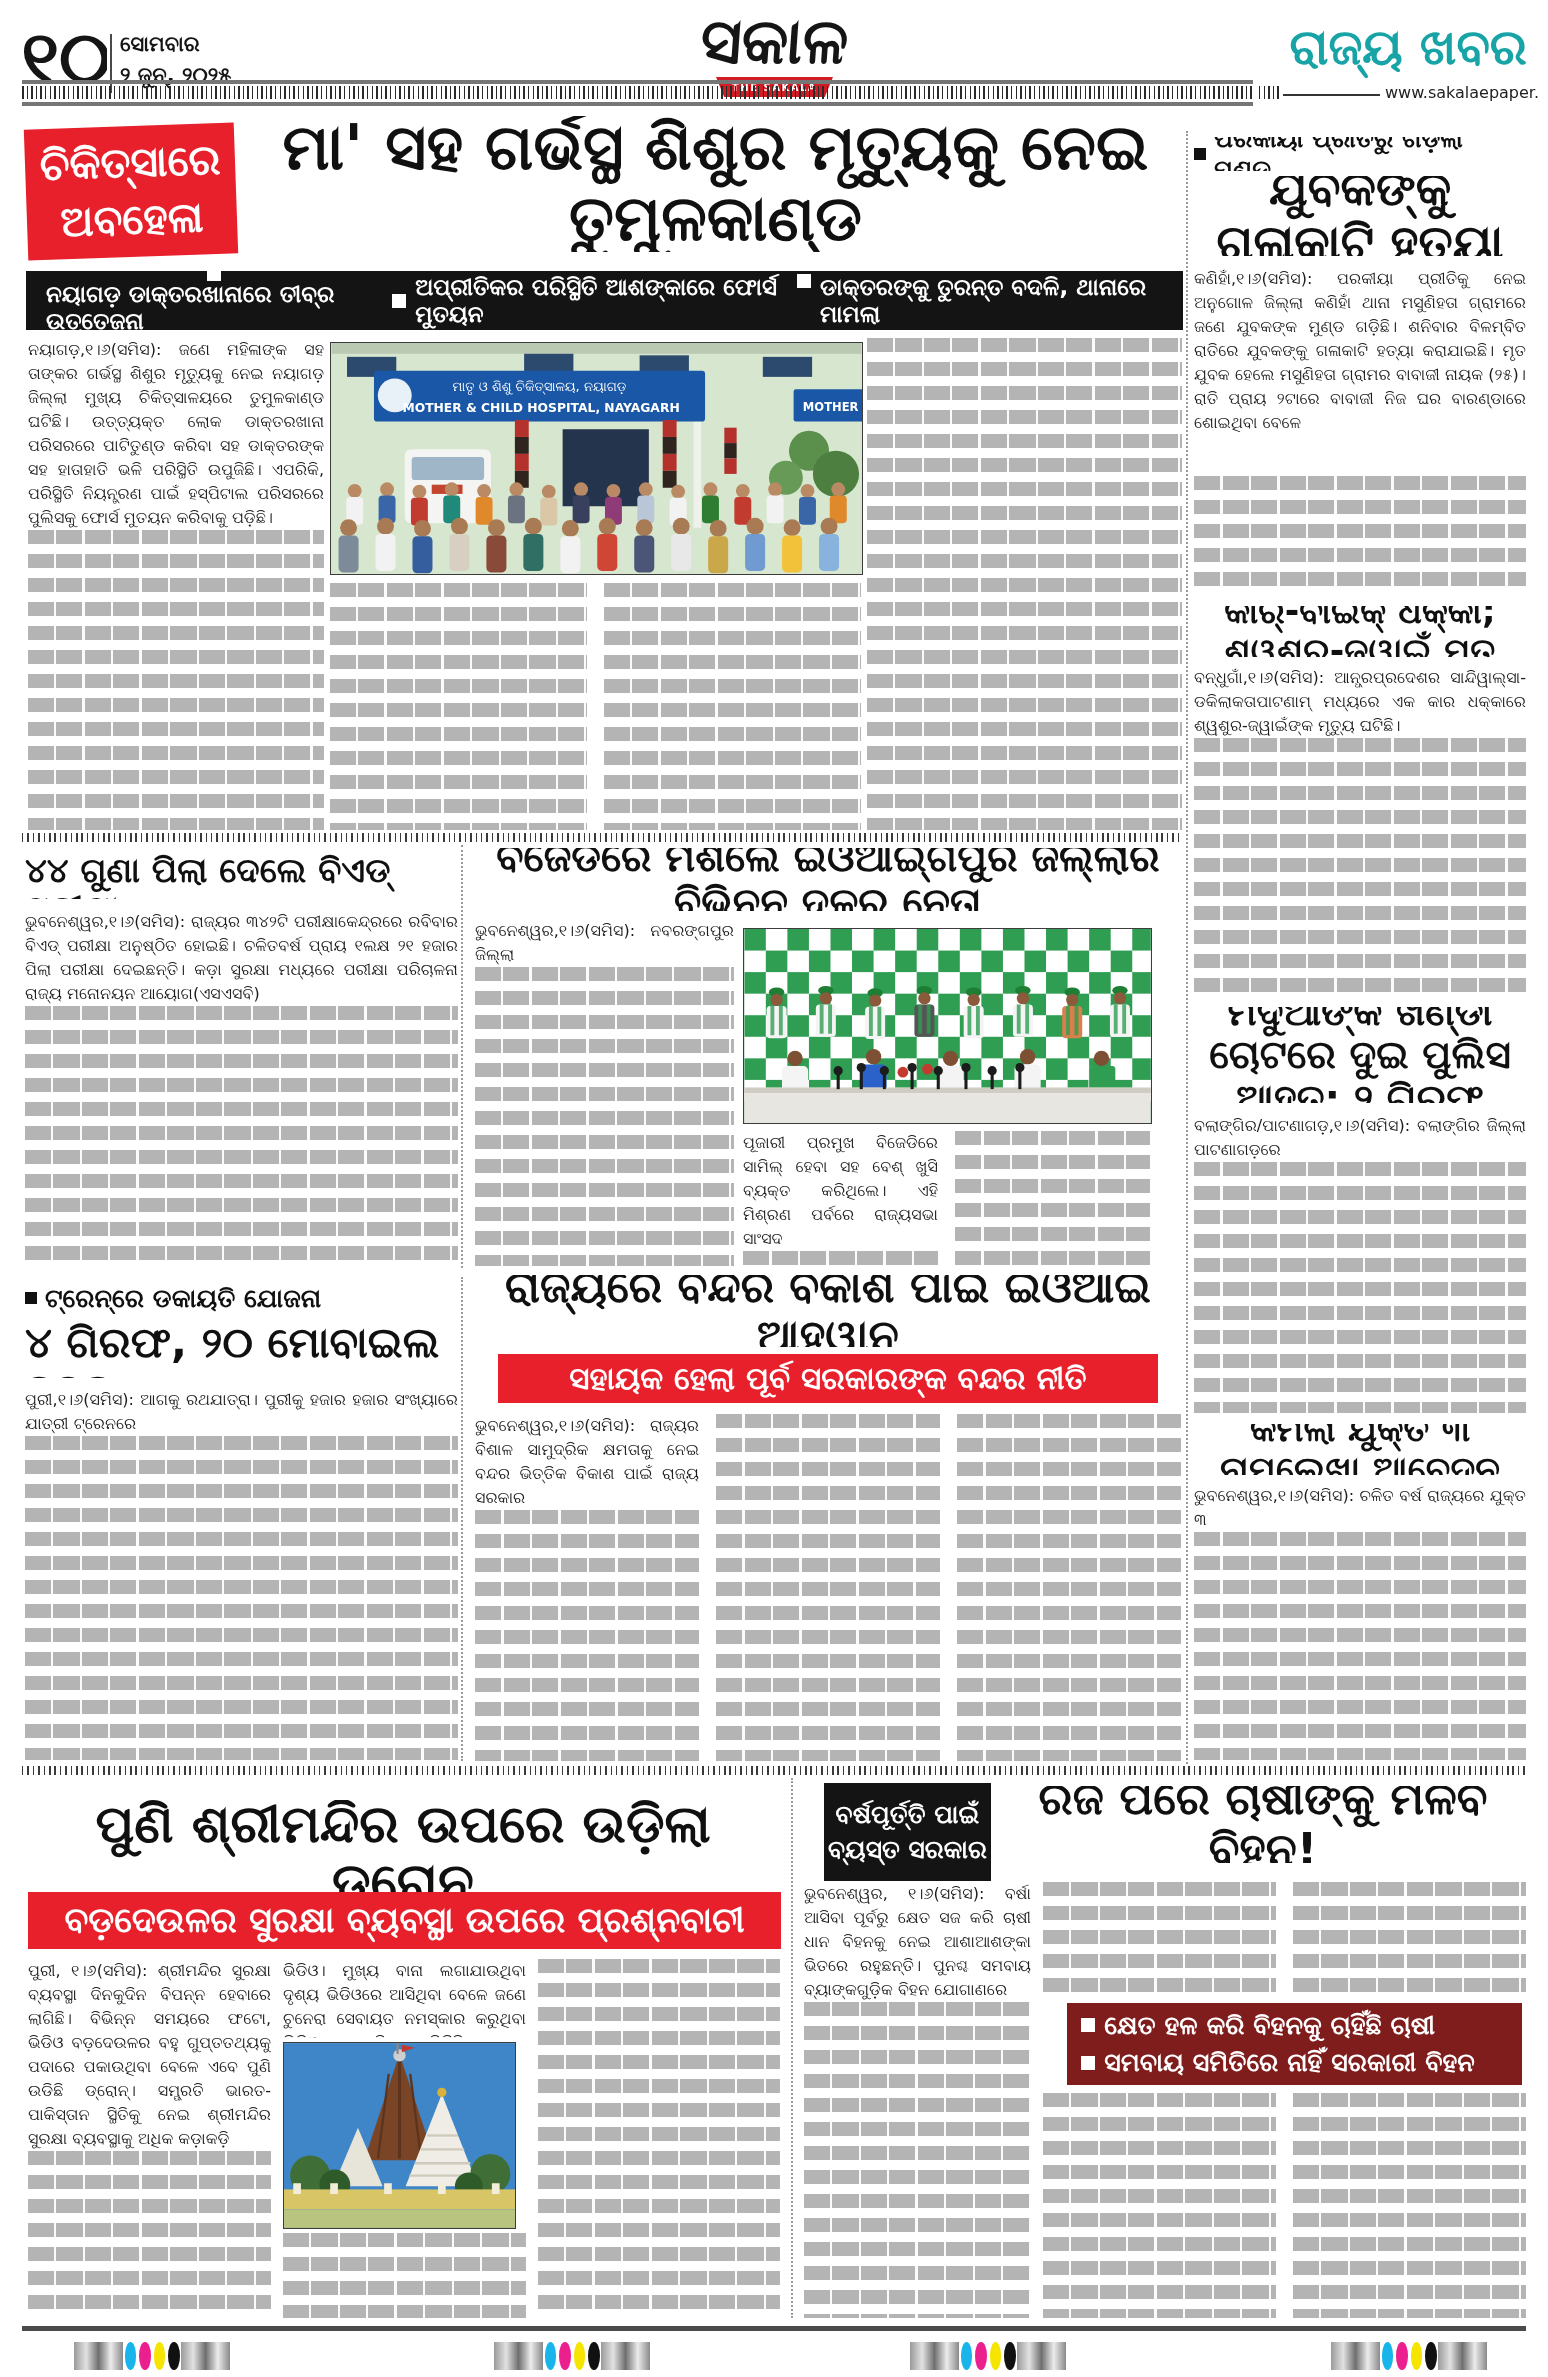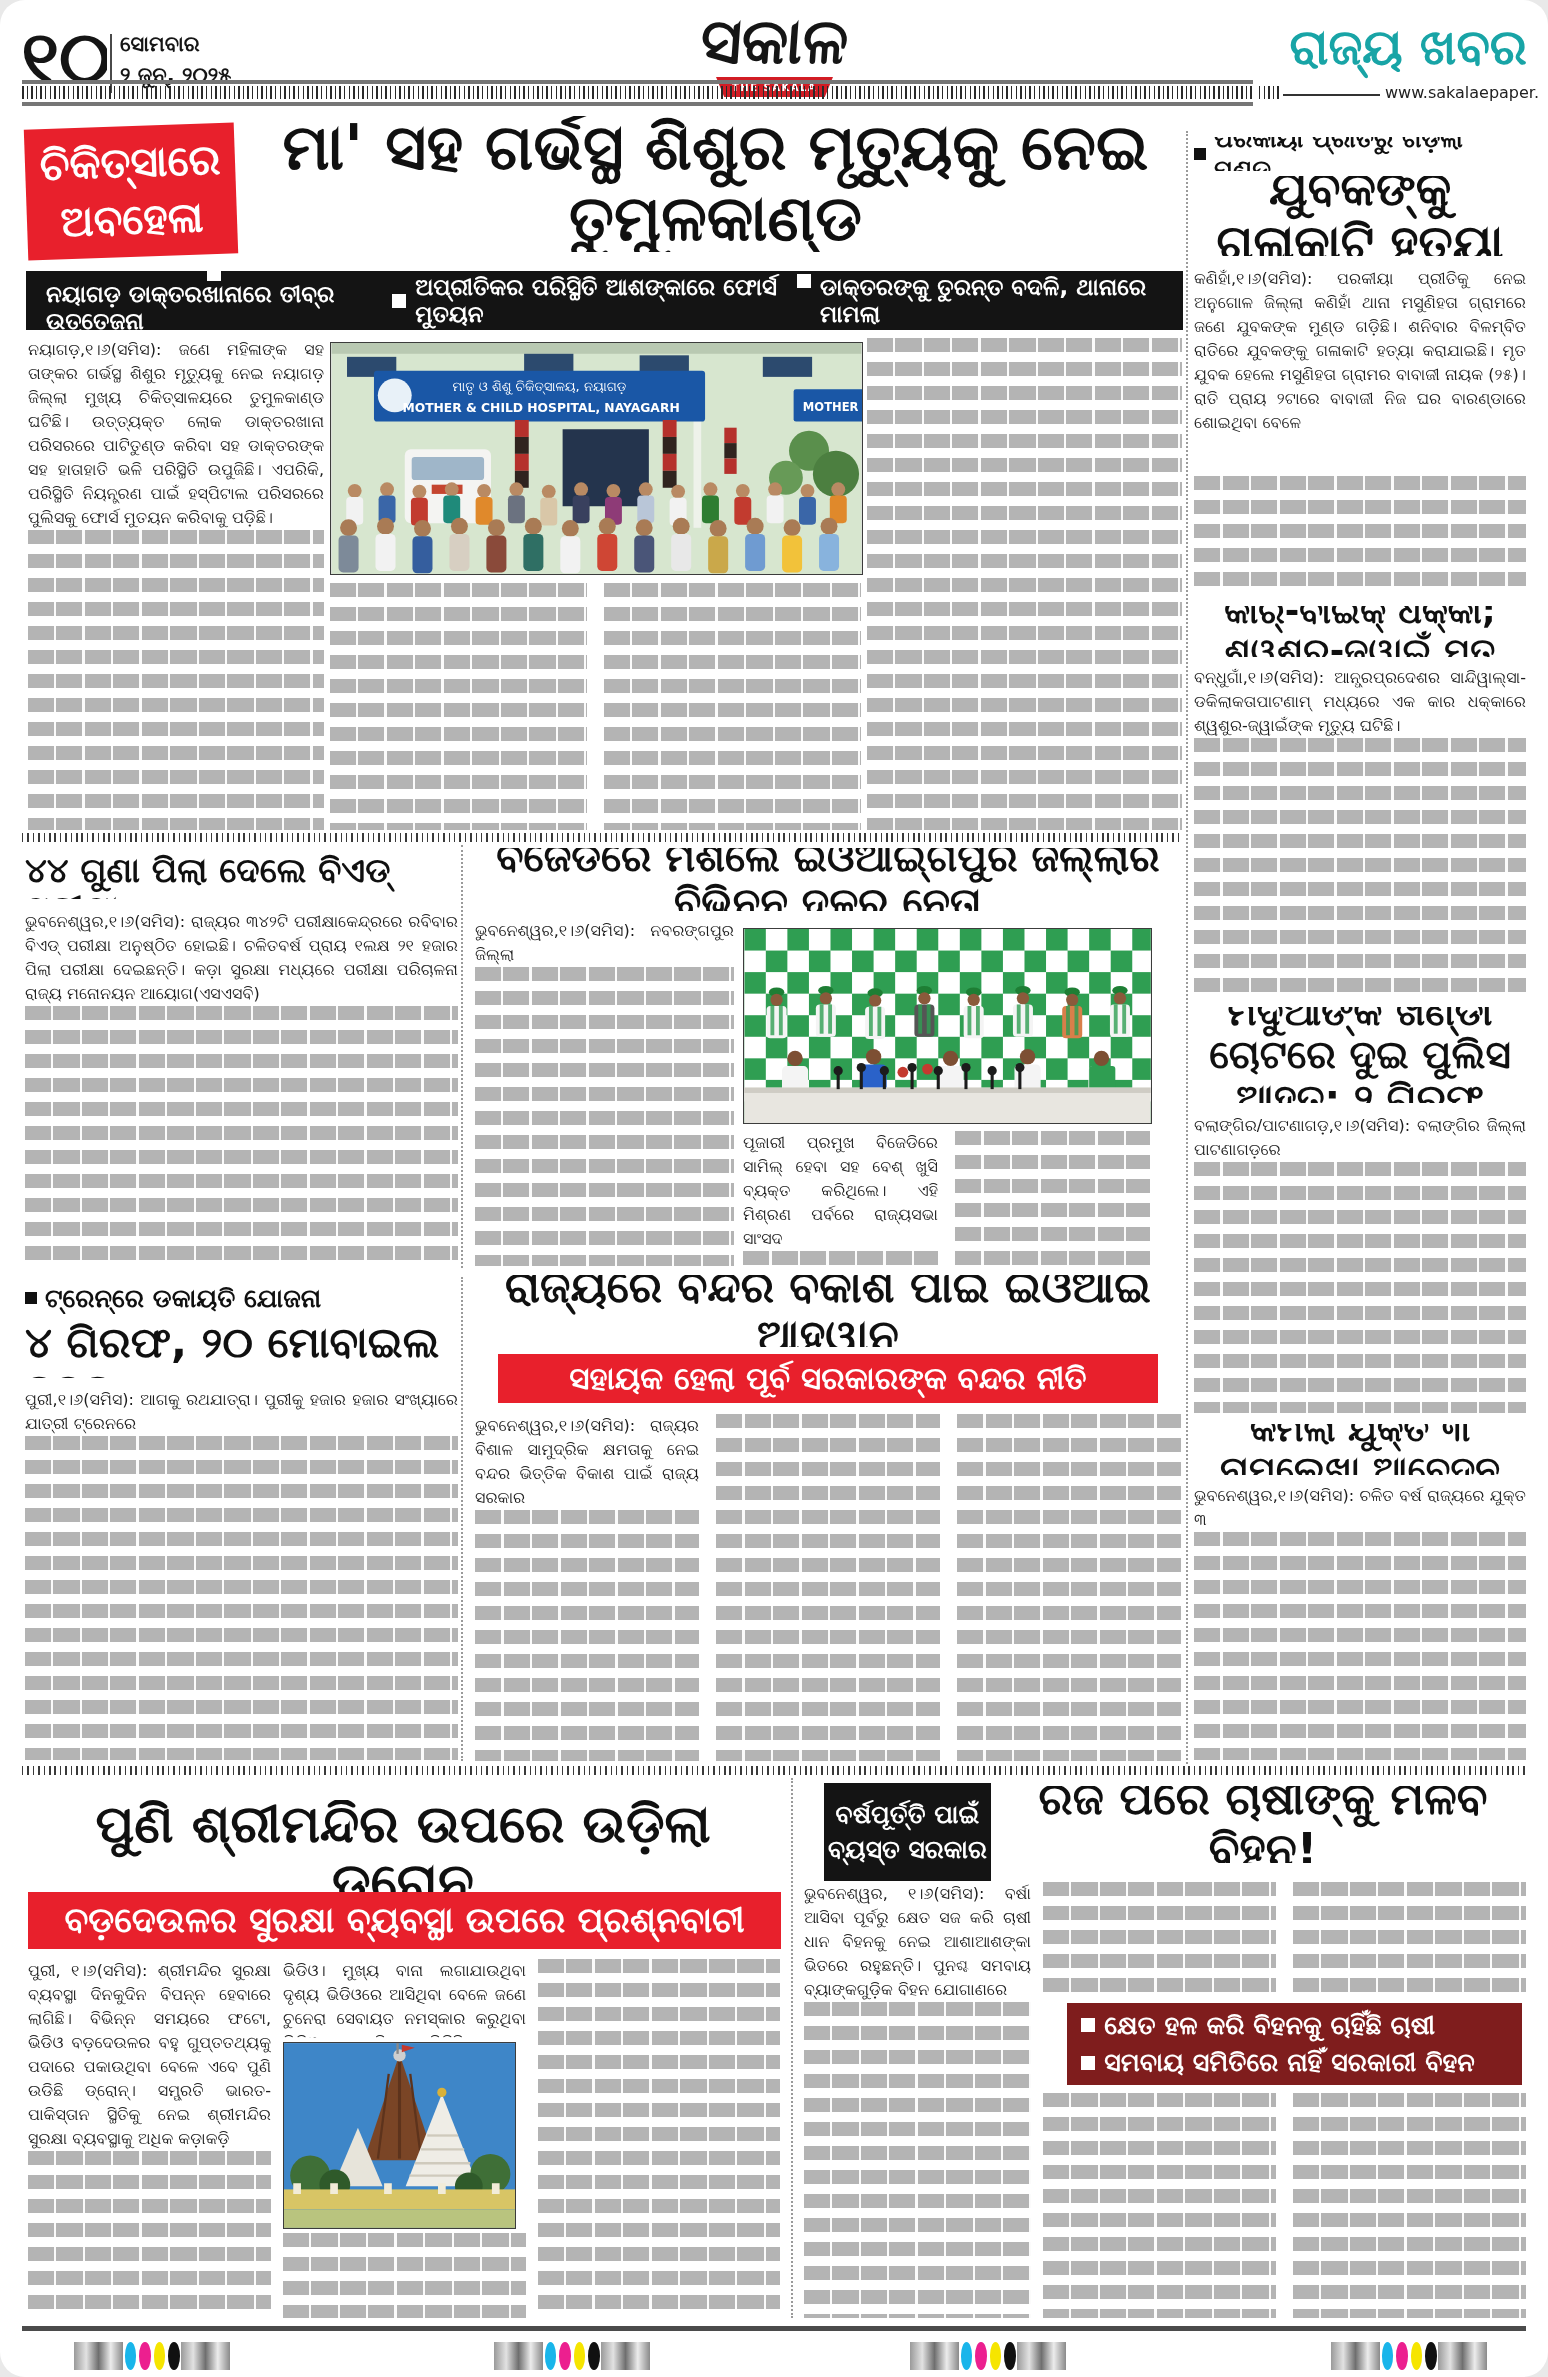--- a/index.html
+++ b/index.html
@@ -1,17 +1,17 @@
 <!DOCTYPE html>
 <html style="font-size:12.3px"><head>
 <meta charset="utf-8">
 <style>
   html,body{margin:0;padding:0;background:#e9e9e9;}
   .page{position:relative;width:1548px;height:2377px;background:#fff;margin:0 auto;
-        font-family:"DejaVu Sans","Liberation Sans",sans-serif;color:#151515;overflow:hidden;border-radius:25px;}
+        font-family:"DejaVu Sans","Liberation Sans",sans-serif;color:#151515;overflow:hidden;}
   .abs{position:absolute;overflow:hidden;}
   .ctr{display:flex;align-items:center;justify-content:center;text-align:center;}
   .hl{font-weight:800;color:#101010;line-height:1.12;}
   .body-txt{font-size:16px;line-height:24px;text-align:justify;color:#1c1c1c;}
   .body-txt p{margin:0;}
   .fillwrap{display:flex;flex-direction:column;}
   .sim{flex:1;min-height:21.6px;opacity:.38;
        background-image:repeating-linear-gradient(90deg,transparent 0 26px,rgba(255,255,255,.95) 26px 28.5px),
                         repeating-linear-gradient(#3d3d3d 0 14px,transparent 14px 24px);}
   .simcols{display:flex;gap:17px;}

